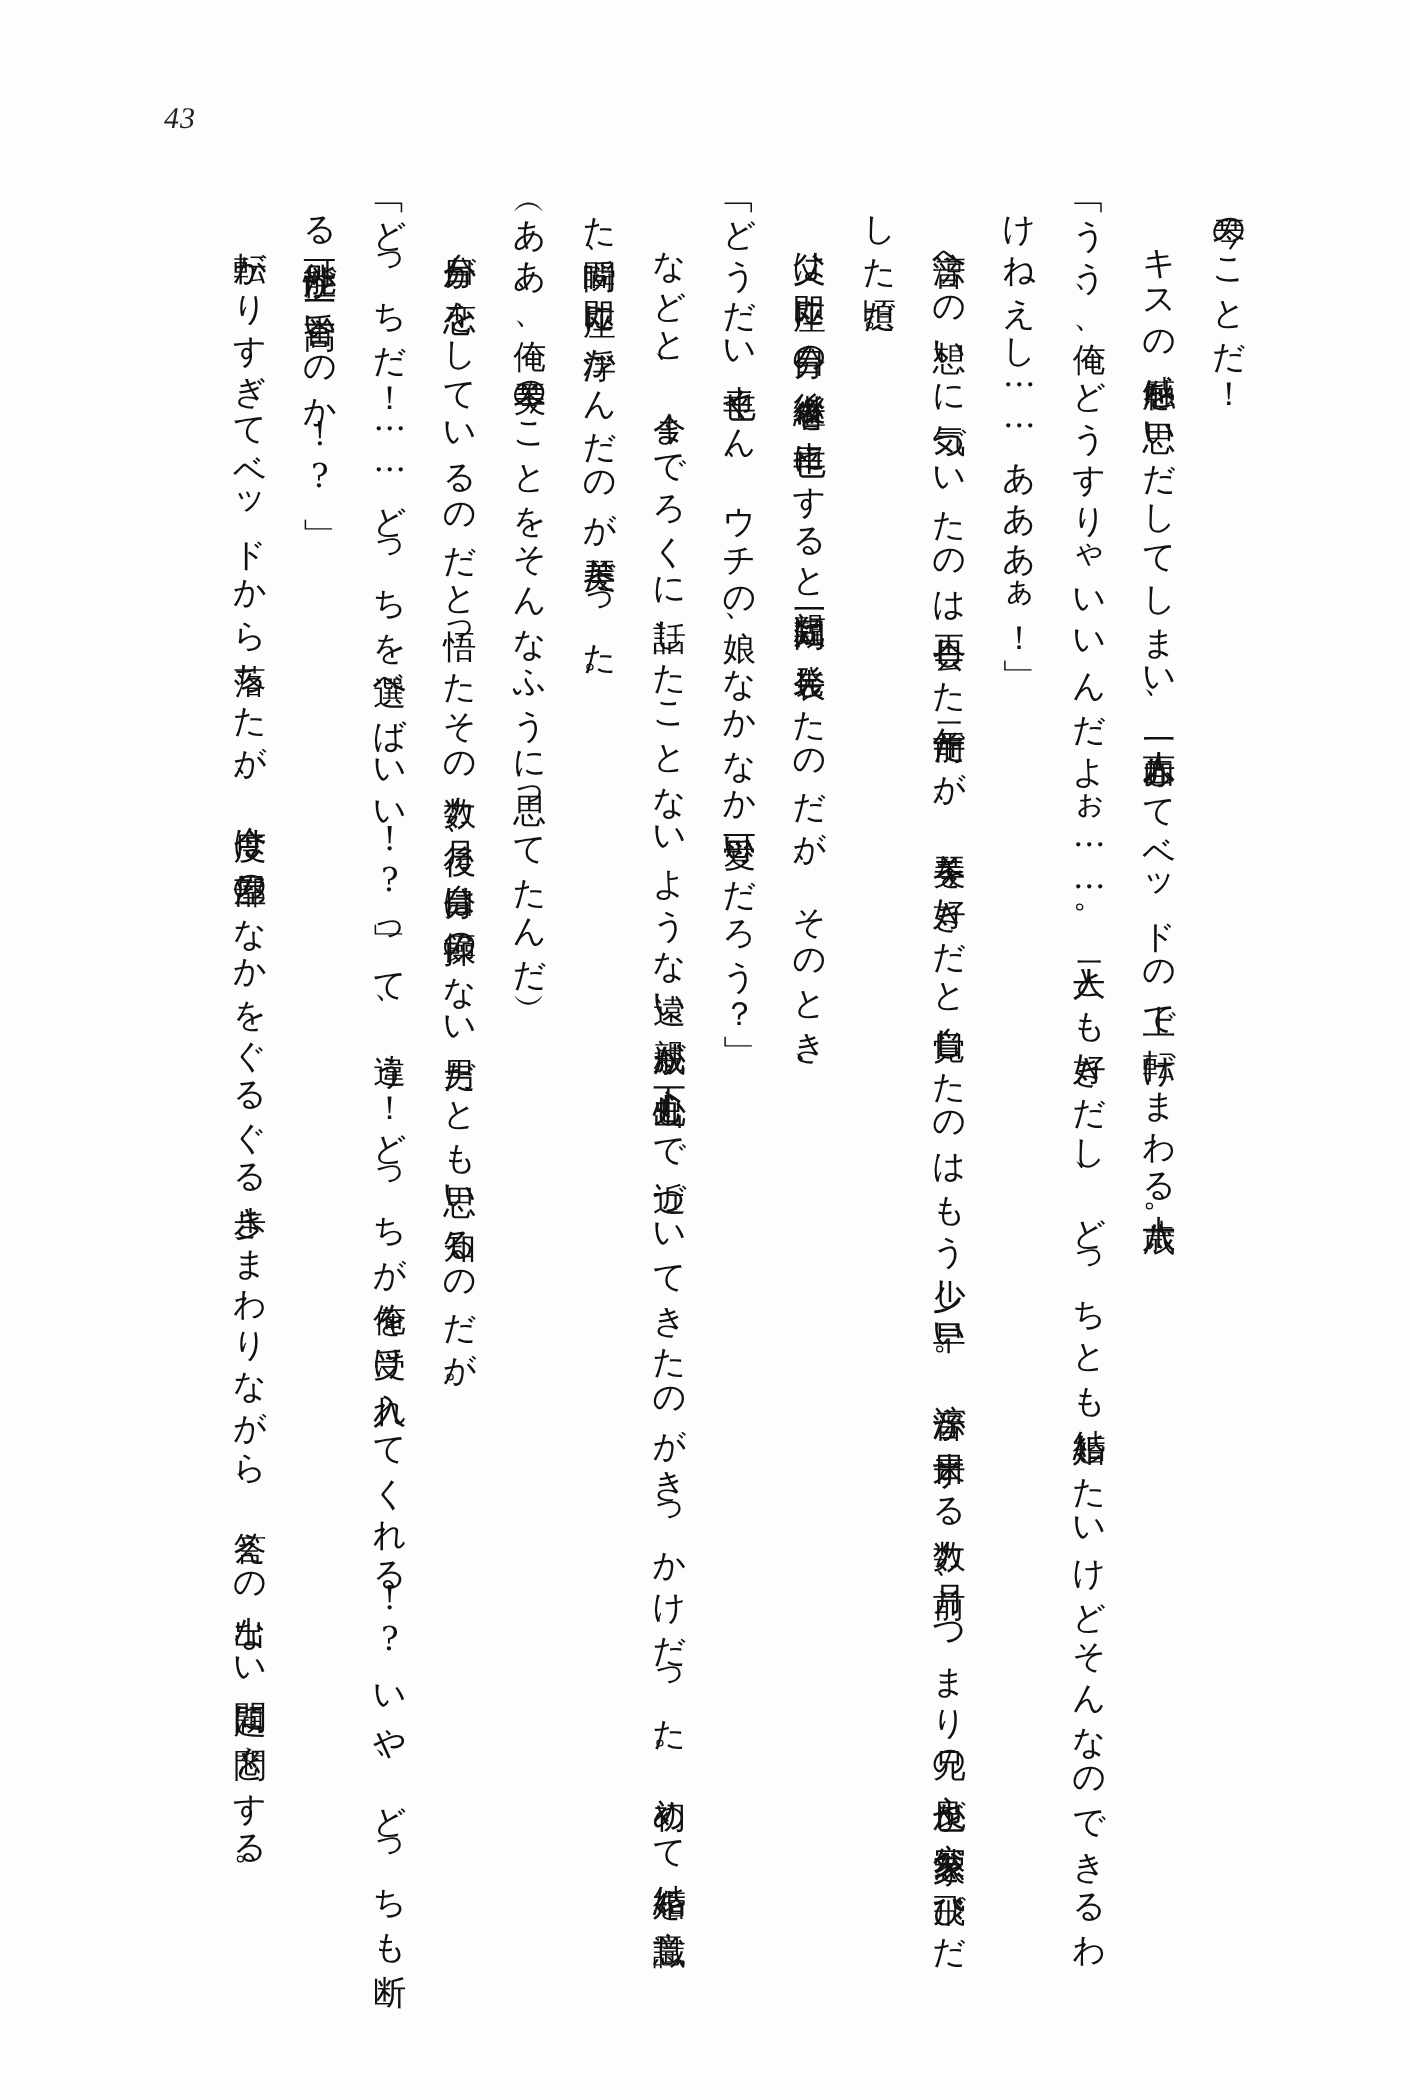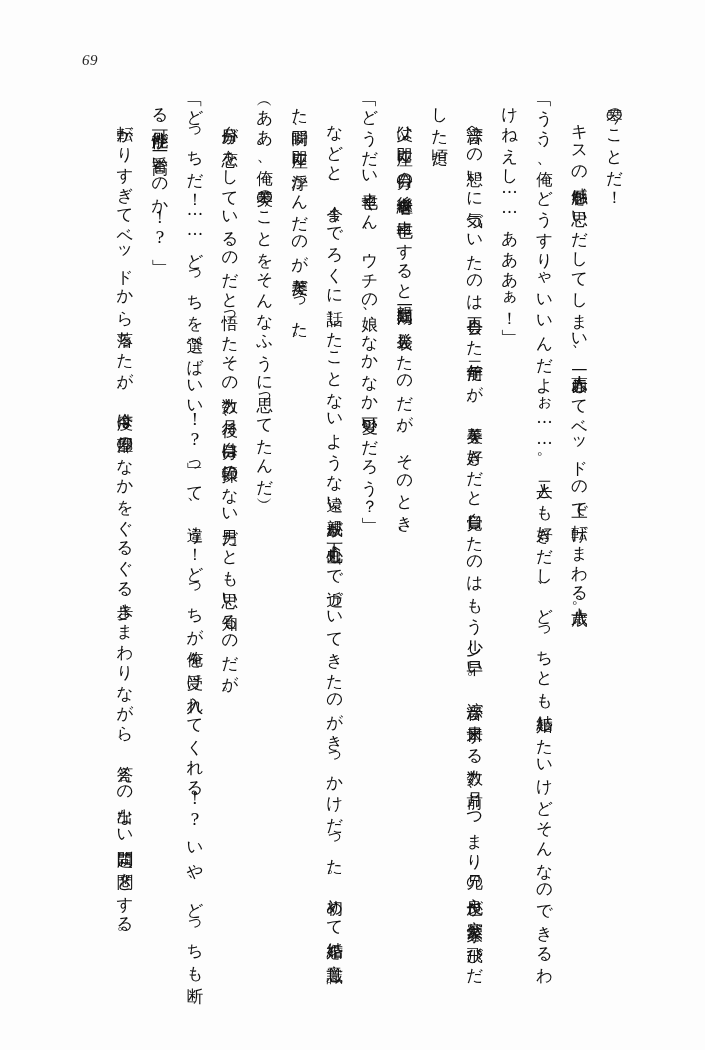--- a/index.html
+++ b/index.html
@@ -64,21 +64,21 @@
   
   .vtext, .page-number {
     -webkit-font-smoothing: antialiased;
   }
 </style>
 </head>
 <body>
 
 <div class="page">
 
-  <div class="page-number">69</div>
+  <div class="page-number">43</div>
 
   <div class="vtext">
     <p>琴のことだ！</p>
     <p class="indent">キスの感触を思いだしてしまい、一人赤面してベッドの上で転げまわる十八歳。</p>
     <p>「うう、俺、どうすりゃいいんだよぉ……。二人とも好きだし、どっちとも結婚したいけどそんなのできるわけねえし……あああぁ！」</p>
     <p class="indent">涼音への想いに気づいたのは再会した二年前だが、美琴を好きだと自覚したのはもう少し早い。涼音が来日する数カ月前、つまり兄の良也が突然家を飛びだした頃だ。</p>
     <p class="indent">父は即座に自分の後継者を幸也にすると親類一同に発表したのだが、そのとき、</p>
     <p>「どうだい幸也くん、ウチの娘、なかなか可愛いだろう？」</p>
     <p class="indent">などと、今までろくに話したことないような遠い親戚が下心丸出しで近づいてきたのがきっかけだった。初めて結婚を意識した瞬間、即座に浮かんだのが美琴だった。</p>
     <p>（ああ、俺、美琴のことをそんなふうに思ってたんだ）</p>

